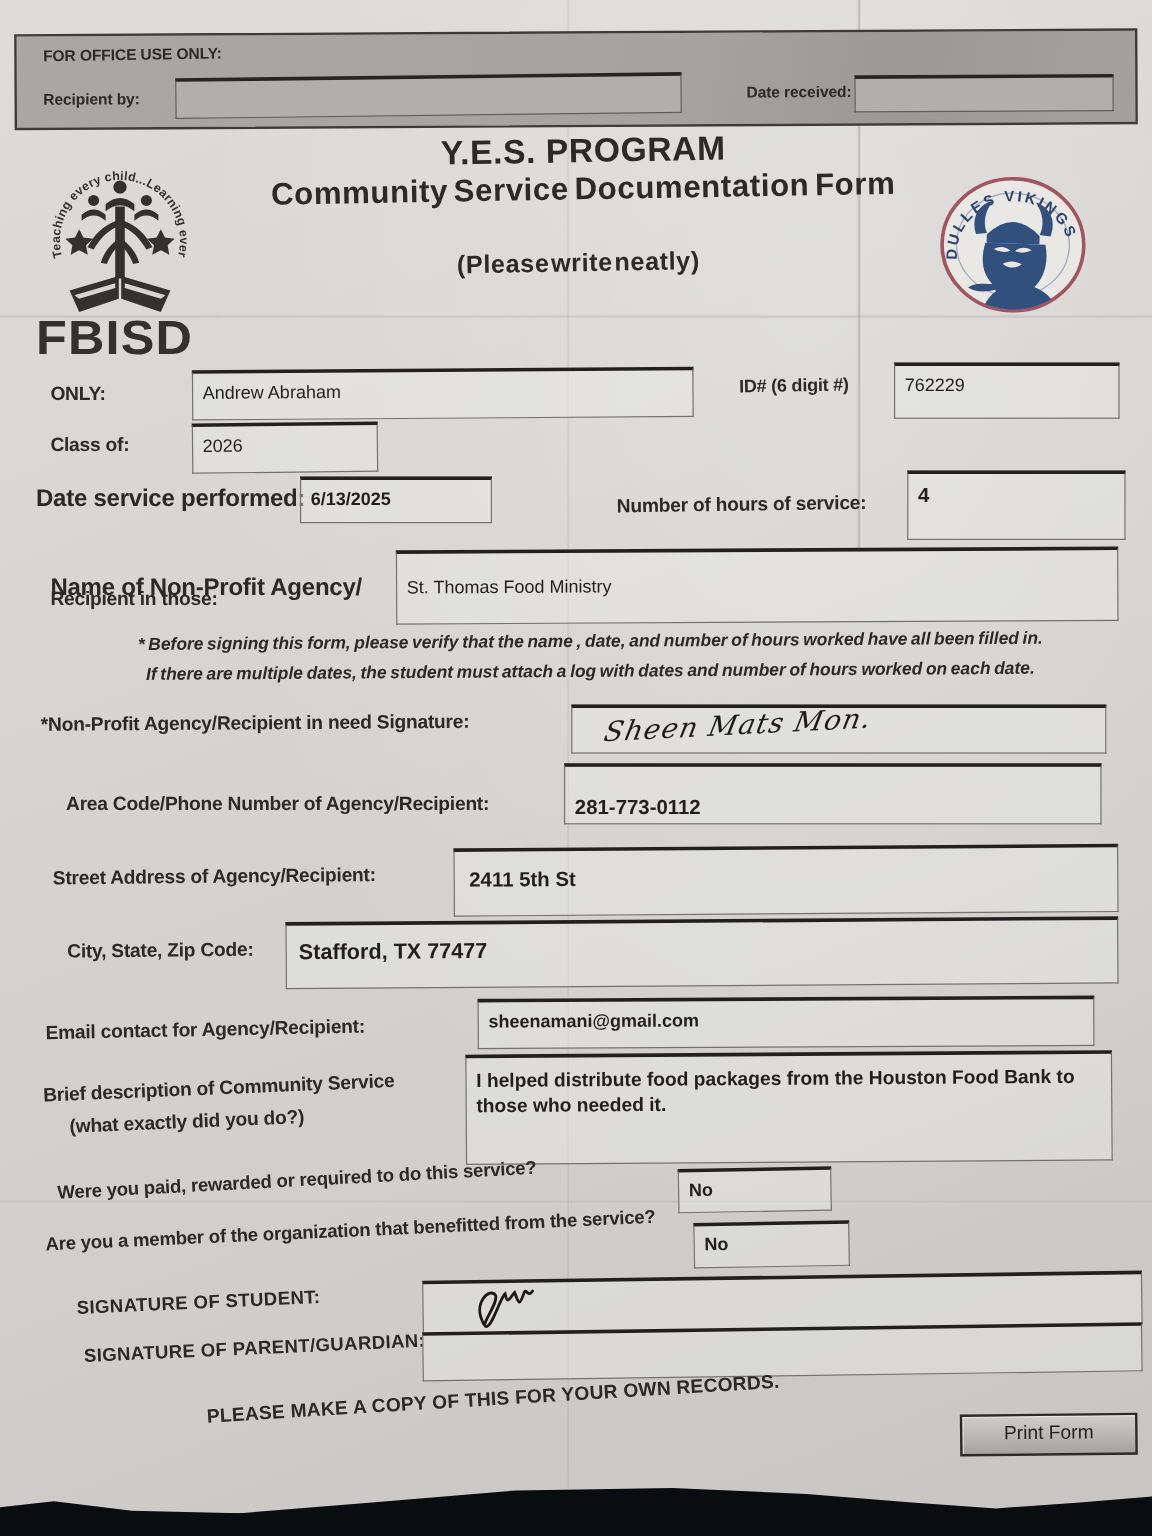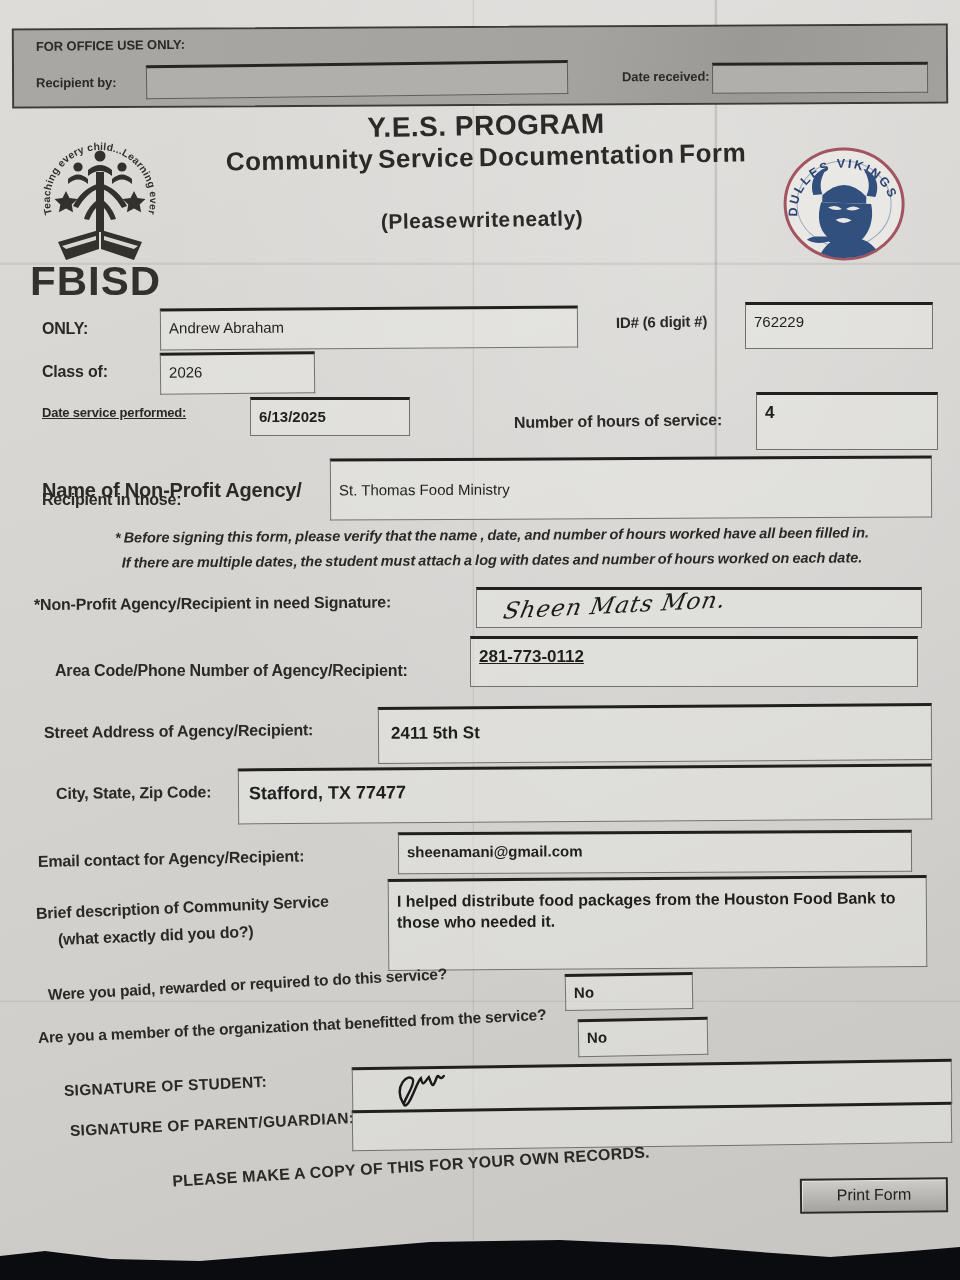--- a/index.html
+++ b/index.html
@@ -138,21 +138,21 @@
   <div class="lbl" style="left:616px;top:314px;transform:rotate(-1deg);">ID# (6 digit #)</div>
   <div class="fbox" style="left:745px;top:302px;width:186px;height:43px;">
     <span class="val">762229</span>
   </div>
 
   <div class="lbl" style="left:42px;top:363px;font-size:16px;">Class of:</div>
   <div class="fbox" style="left:160px;top:352px;width:153px;height:38px;transform:rotate(-0.6deg);">
     <span class="val">2026</span>
   </div>
 
-  <div class="lbl" style="left:42px;top:405px;font-size:13px;text-decoration:underline;">Date service performed:</div>
+  <div class="lbl" style="left:30px;top:405px;font-size:20px;">Date service performed:</div>
   <div class="fbox" style="left:250px;top:397px;width:158px;height:35px;">
     <span class="val b">6/13/2025</span>
   </div>
   <div class="lbl" style="left:514px;top:414px;font-size:16px;transform:rotate(-0.8deg);">Number of hours of service:</div>
   <div class="fbox" style="left:756px;top:392px;width:180px;height:54px;">
     <span class="val b" style="font-size:17px;">4</span>
   </div>
 
   <div class="lbl" style="left:42px;top:479px;font-size:20px;">Name of Non-Profit Agency/</div>
   <div class="lbl" style="left:42px;top:491px;font-size:16px;">Recipient in those:</div>
@@ -163,21 +163,21 @@
   <div class="italic-note" style="top:527px;">* Before signing this form, please verify that the name , date, and number of hours worked have all been filled in.</div>
   <div class="italic-note" style="top:552px;">If there are multiple dates, the student must attach a log with dates and number of hours worked on each date.</div>
 
   <div class="lbl" style="left:34px;top:596px;font-size:16px;transform:rotate(-0.4deg);">*Non-Profit Agency/Recipient in need Signature:</div>
   <div class="fbox" style="left:476px;top:587px;width:444px;height:37px;">
     <span class="sigline" style="margin:2px 0 0 28px;">Sheen Mats Mon.</span>
   </div>
 
   <div class="lbl" style="left:55px;top:648px;font-size:16px;margin-top:14px;">Area Code/Phone Number of Agency/Recipient:</div>
   <div class="fbox" style="left:470px;top:636px;width:446px;height:47px;">
-    <span class="val b" style="font-size:17px;padding-top:8px;text-decoration:underline;">281-773-0112</span>
+    <span class="val b" style="font-size:17px;padding-top:24px;">281-773-0112</span>
   </div>
 
   <div class="lbl" style="left:44px;top:724px;font-size:16px;transform:rotate(-0.6deg);">Street Address of Agency/Recipient:</div>
   <div class="fbox" style="left:378px;top:705px;width:552px;height:53px;transform:rotate(-0.4deg);">
     <span class="val b" style="font-size:17px;padding-top:14px;padding-left:12px;">2411 5th St</span>
   </div>
 
   <div class="lbl" style="left:56px;top:785px;font-size:16px;transform:rotate(-0.6deg);">City, State, Zip Code:</div>
   <div class="fbox" style="left:238px;top:766px;width:692px;height:52px;transform:rotate(-0.4deg);">
     <span class="val b" style="font-size:18px;padding-top:12px;padding-left:10px;">Stafford, TX 77477</span>

